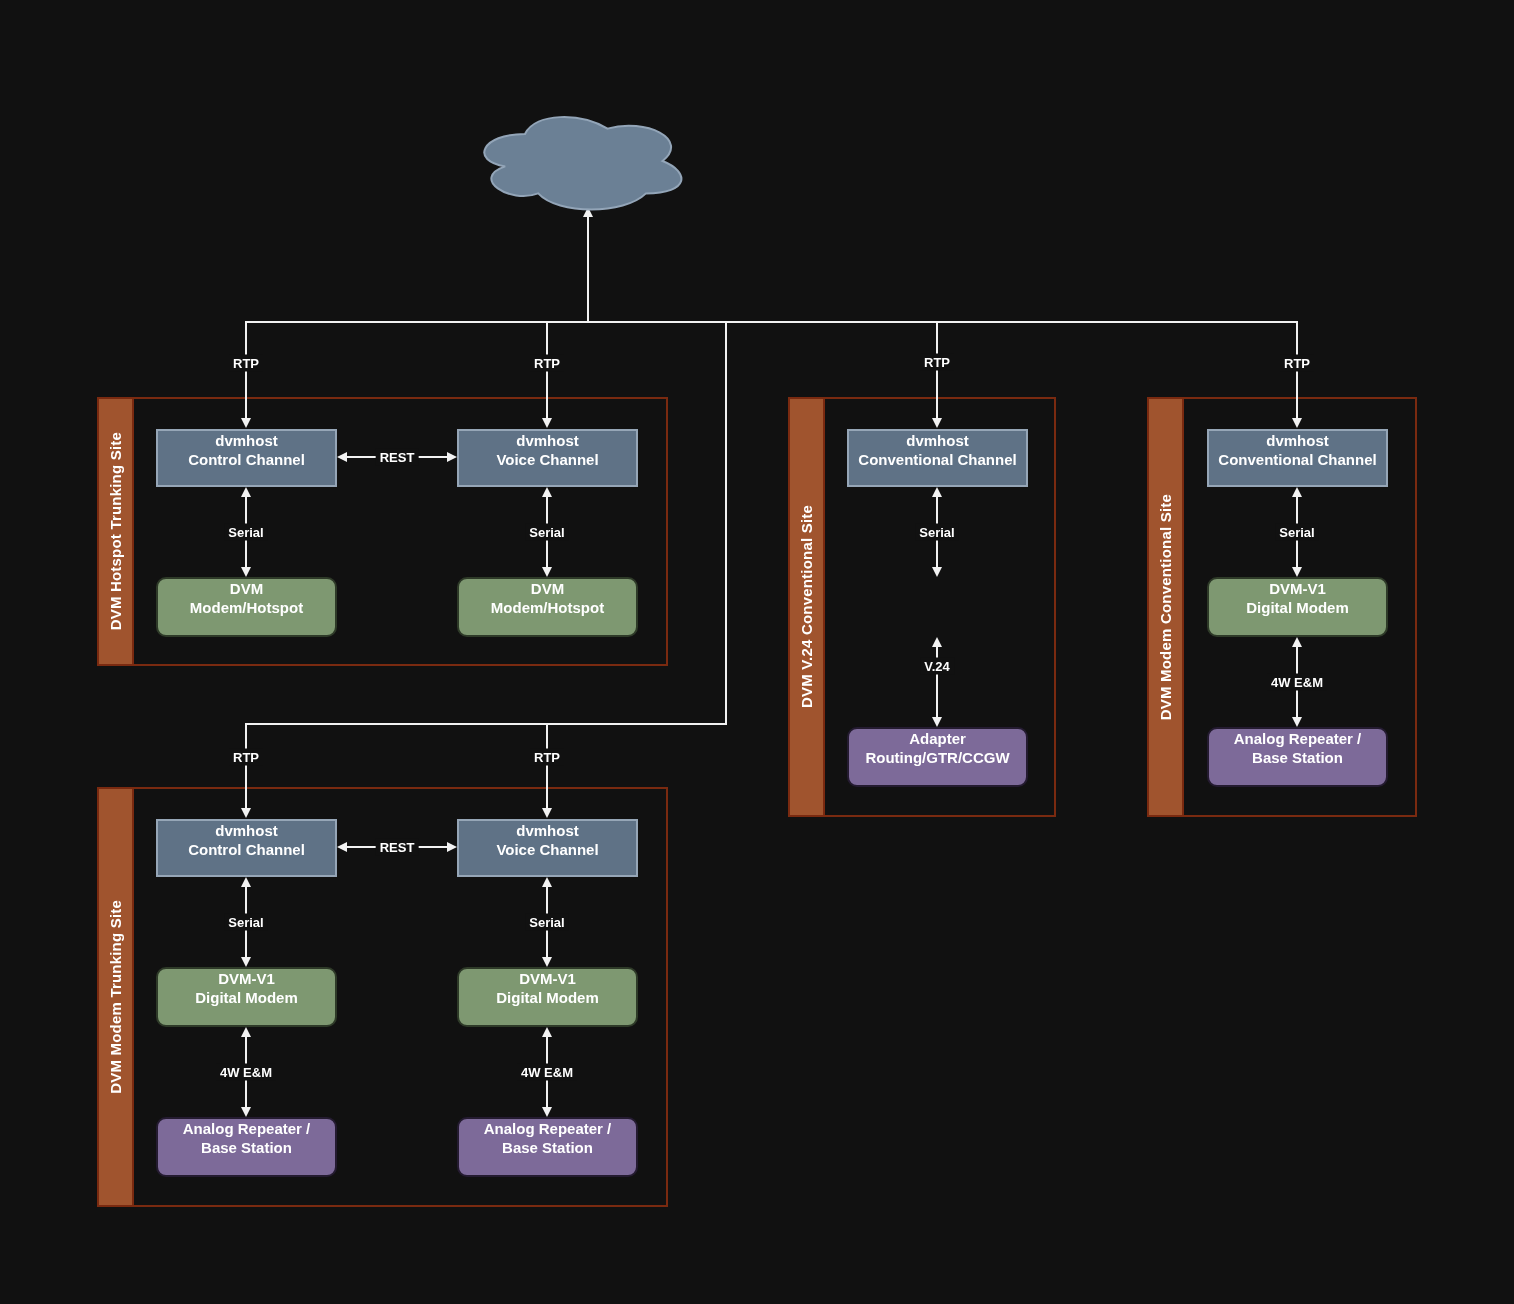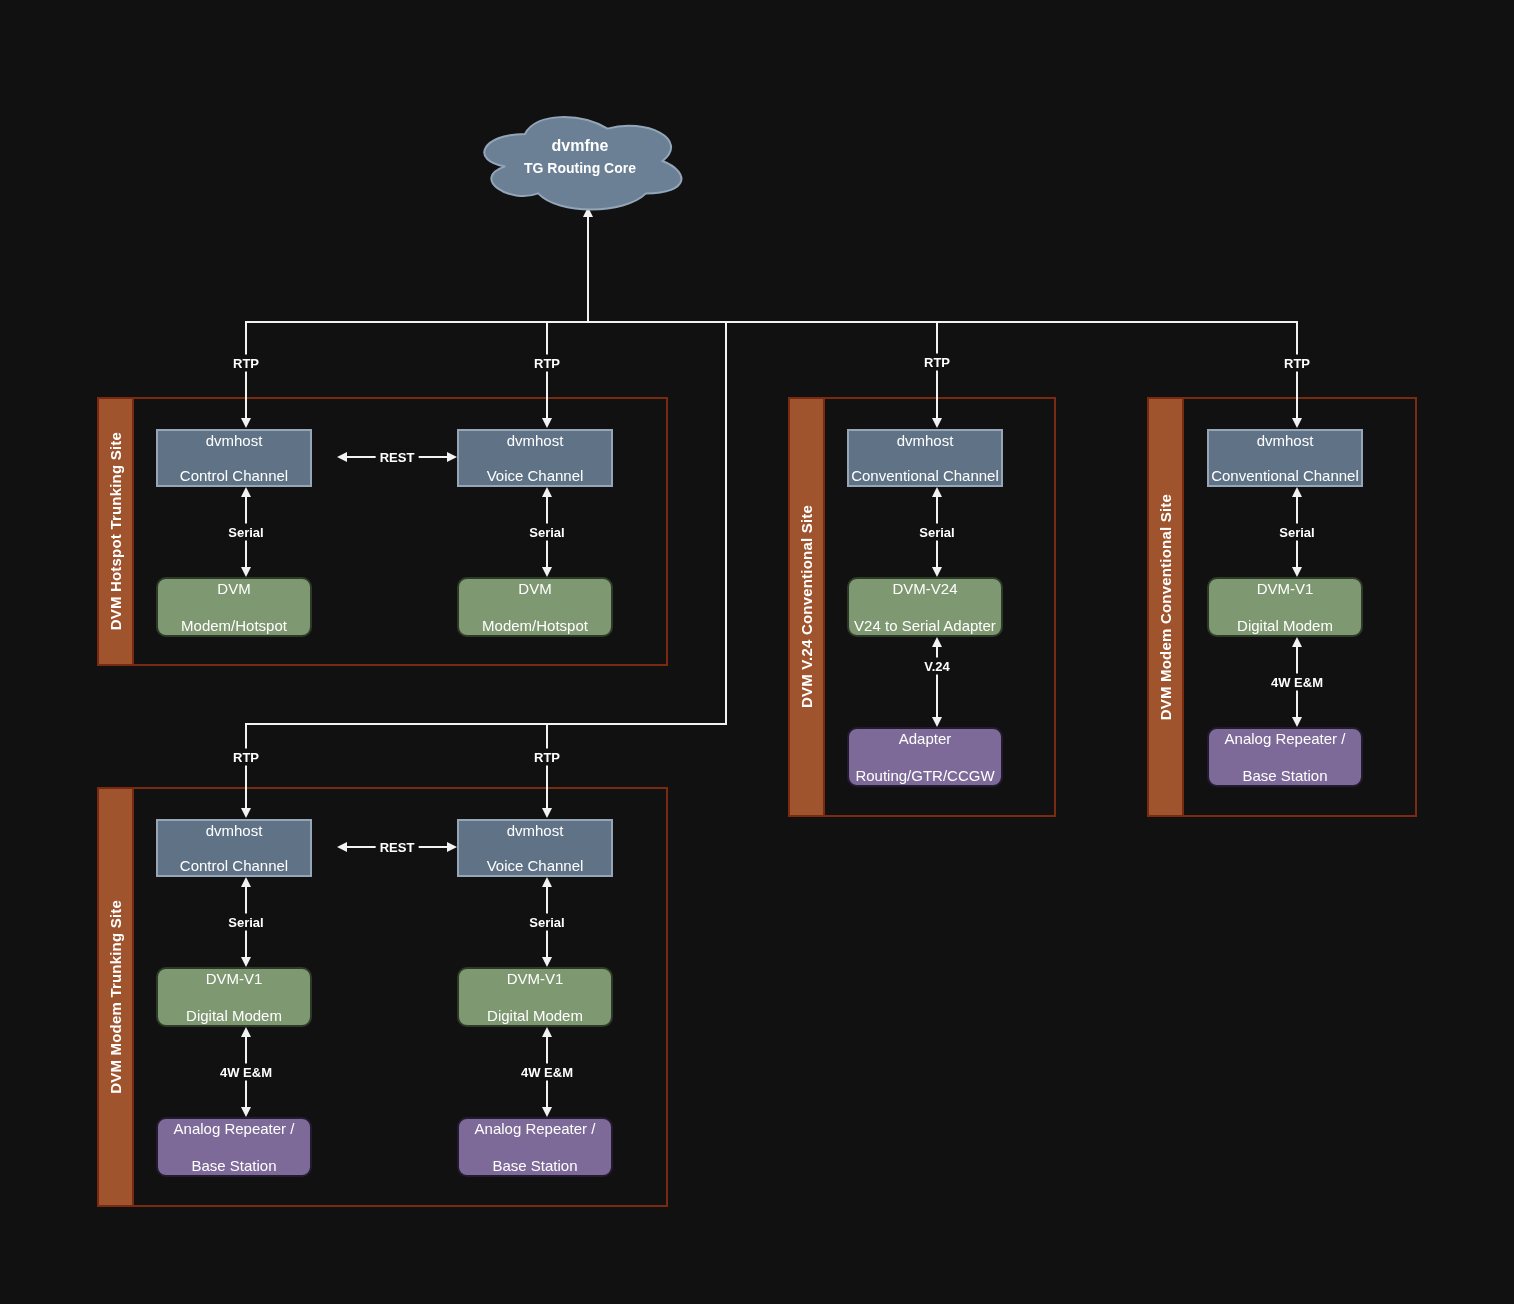--- a/index.html
+++ b/index.html
@@ -42,23 +42,23 @@
     position:absolute;left:0;top:0;bottom:0;width:33px;
     background:var(--site-bar);border-right:2px solid var(--site-border);
     display:flex;align-items:center;justify-content:center;
   }
   .sitebar span{
     writing-mode:vertical-rl;transform:rotate(180deg);
     color:#ffffff;font-weight:700;font-size:15px;white-space:nowrap;letter-spacing:.2px;
   }
   
   .node{
-    position:absolute;width:156px;box-sizing:border-box;z-index:4;
-    display:flex;flex-direction:column;align-items:center;justify-content:space-between;
-    text-align:center;color:#ffffff;font-weight:400;font-size:15px;line-height:19px;
+    position:absolute;width:181px;box-sizing:border-box;z-index:4;
+    display:flex;flex-direction:column;align-items:center;justify-content:flex-start;
+    text-align:center;color:#ffffff;font-weight:700;font-size:15px;line-height:19px;
   }
   .node-host{height:58px;background:var(--node-host-fill);border:2px solid var(--node-host-border);}
   .node-modem{height:60px;background:var(--node-modem-fill);border:2px solid var(--node-modem-border);border-radius:10px;}
   .node-radio{height:60px;background:var(--node-radio-fill);border:2px solid var(--node-radio-border);border-radius:10px;}
   
   .cloud{position:absolute;z-index:4;}
   .cloud svg{overflow:visible;display:block;}
   .cloud-text{position:absolute;left:0;right:0;top:29px;text-align:center;color:#ffffff;font-weight:700;}
   .cloud-title{font-size:16px;line-height:20px;}
   .cloud-subtitle{font-size:14px;line-height:18px;margin-top:3px;}
@@ -179,24 +179,20 @@
 
   <div class="ah ah-up" style="left:1292px;top:637px"></div>
   <div class="vline" style="left:1296px;top:647px;height:70px"></div>
   <div class="ah ah-down" style="left:1292px;top:717px"></div>
   <span class="elabel" style="left:1297px;top:682px">4W E&amp;M</span>
 
   <div class="cloud" style="left:470px;top:107px;width:220px;height:108px">
     <svg width="220" height="108" viewBox="0 0 220 108">
       <path d="M55,27 C11,27 0,54 35.2,59.4 C0,71.28 39.6,97.2 68.2,86.4 C88,108 154,108 176,86.4 C220,86.4 220,64.8 192.5,54 C220,32.4 176,10.8 137.5,21.6 C110,5.4 66,5.4 55,27 Z" style="fill:var(--cloud-fill);stroke:var(--cloud-border);stroke-width:2"></path>
     </svg>
-    <div class="cloud-text">
-      <div class="cloud-title">dvmfne</div>
-      <div class="cloud-subtitle">TG Routing Core</div>
-    </div>
   </div>
 
   <div class="node node-host" style="left:156px;top:429px">
     <span>dvmhost</span>
     <span>Control Channel</span>
   </div>
   <div class="node node-host" style="left:457px;top:429px">
     <span>dvmhost</span>
     <span>Voice Channel</span>
   </div>
@@ -231,24 +227,20 @@
   </div>
   <div class="node node-radio" style="left:457px;top:1117px">
     <span>Analog Repeater /</span>
     <span>Base Station</span>
   </div>
 
   <div class="node node-host" style="left:847px;top:429px">
     <span>dvmhost</span>
     <span>Conventional Channel</span>
   </div>
-  <div class="node node-modem" style="left:847px;top:577px">
-    <span>DVM-V24</span>
-    <span>V24 to Serial Adapter</span>
-  </div>
   <div class="node node-radio" style="left:847px;top:727px">
     <span>Adapter</span>
     <span>Routing/GTR/CCGW</span>
   </div>
 
   <div class="node node-host" style="left:1207px;top:429px">
     <span>dvmhost</span>
     <span>Conventional Channel</span>
   </div>
   <div class="node node-modem" style="left:1207px;top:577px">

